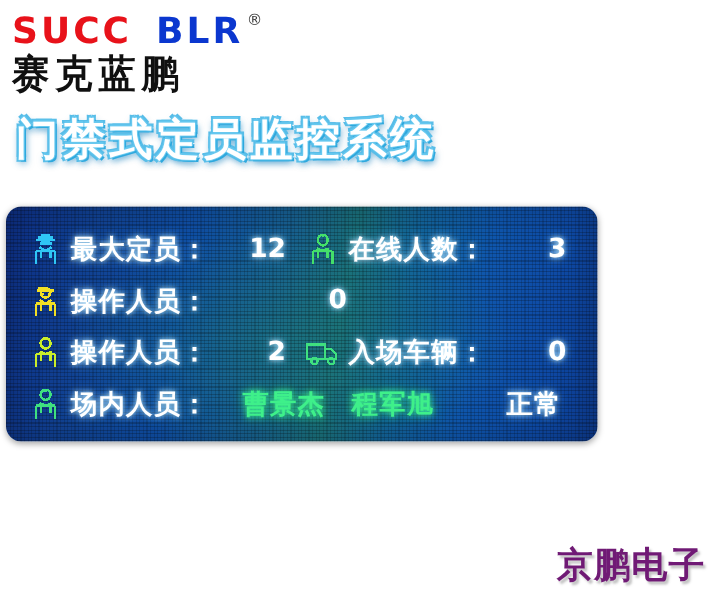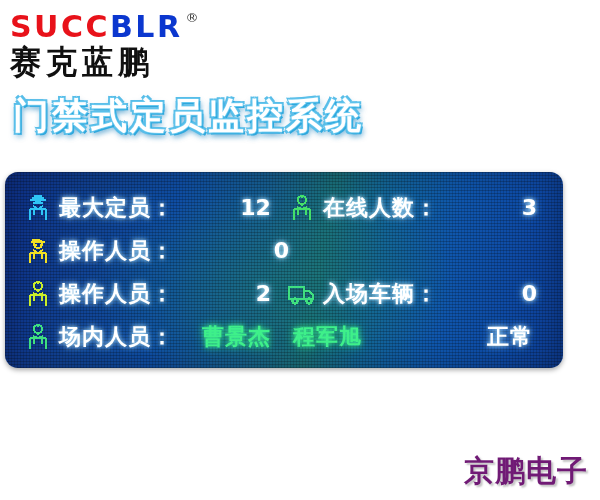--- a/index.html
+++ b/index.html
@@ -28,21 +28,21 @@
     font-size: 30px;
     font-weight: 900;
     letter-spacing: 2.5px;
     line-height: 32px;
     white-space: nowrap;
     position: relative;
     top: 2px;
     left: 2px;
   }
   #logo-wordmark .seg-a { color: #e8121a; }
-  #logo-wordmark .seg-b { color: #0b37cf; }
+  #logo-wordmark .seg-b { color: #0b37cf; margin-left: 20px; }
   #logo-reg {
     font-size: 13px;
     font-weight: 400;
     color: #3a3a3a;
     vertical-align: super;
     letter-spacing: 0;
     margin-left: 3px;
     position: relative;
     top: -4px;
   }
@@ -81,21 +81,21 @@
       0 3px 6px rgba(30,130,190,.65),
       3px 4px 5px rgba(60,150,200,.5);
     white-space: nowrap;
   }
 
   
   #led-panel {
     position: absolute;
     left: 5px;
     top: 172px;
-    width: 558px;
+    width: 493px;
     height: 196px;
     border-radius: 13px;
     background:
       radial-gradient(ellipse 300px 150px at 48% 58%, rgba(28,120,120,.55) 0%, rgba(20,90,140,0) 62%),
       linear-gradient(100deg,
         #0d2f86 0%,
         #114394 16%,
         #0f4ea4 30%,
         #17608f 46%,
         #1a6f7a 56%,

